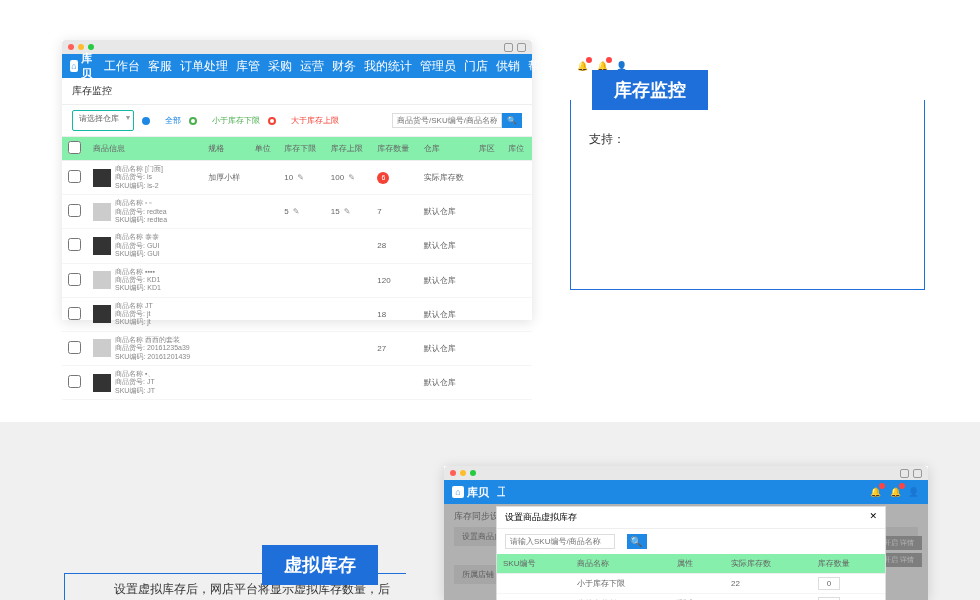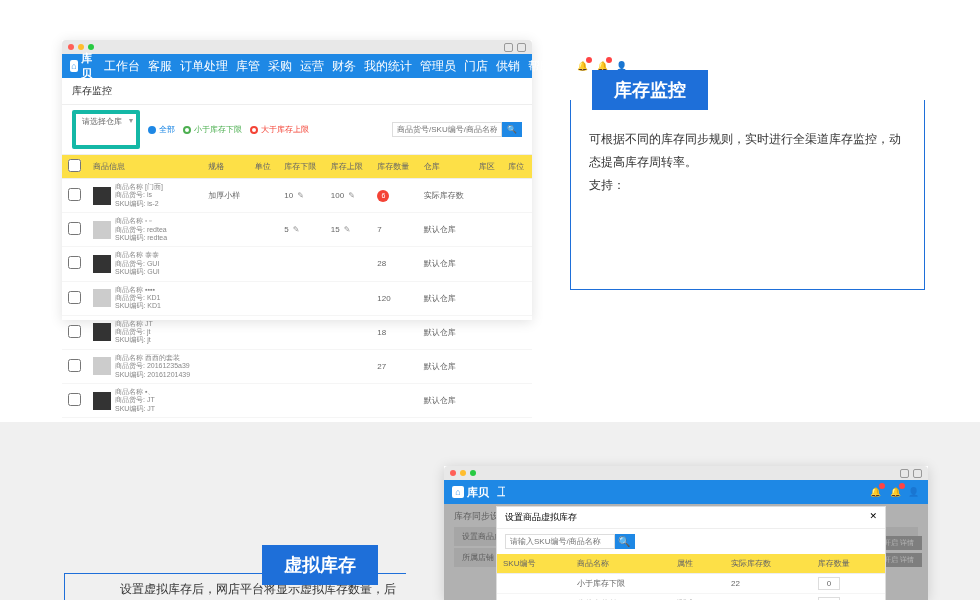--- a/index.html
+++ b/index.html
@@ -14,58 +14,58 @@
 .navbar{height:24px;background:#1e88e5;display:flex;align-items:center;color:#fff;font-size:9px;padding:0 8px}
 .logo{display:flex;align-items:center;gap:3px;font-weight:bold;font-size:11px;margin-right:8px}
 .logo-ic{width:12px;height:12px;background:#fff;border-radius:2px;display:flex;align-items:center;justify-content:center;color:#1e88e5;font-size:9px}
 .nav-items{display:flex;gap:8px;flex:1}
 .nav-items span{cursor:pointer;white-space:nowrap;font-size:12px}
 .nav-right{display:flex;gap:6px;align-items:center}
 .badge-ic{position:relative;width:14px;height:14px;display:flex;align-items:center;justify-content:center}
 .badge-ic::after{content:"";position:absolute;top:-2px;right:-2px;width:6px;height:6px;background:#ff4444;border-radius:50%}
 .page-title{font-size:10px;color:#333;padding:6px 10px;border-bottom:1px solid #eee}
 .filter-row{display:flex;align-items:center;padding:5px 10px;gap:8px;font-size:8px;border-bottom:1px solid #eee}
-.select-box{border:4px solid #14b8a6;padding:2px 14px 18px 6px;position:relative;border-radius:2px;color:#666}
+.select-box{border:1px solid #14b8a6;padding:2px 14px 6px 6px;position:relative;border-radius:2px;color:#666}
 .select-box::after{content:"▾";position:absolute;right:3px;color:#999}
-.radio{display:flex;align-items:center;gap:3px}
+.radio{display:flex;align-items:center;gap:15px}
 .rb-blue{color:#1e88e5}.rb-green{color:#4caf50}.rb-red{color:#f44336}
 .circle{width:8px;height:8px;border-radius:50%;display:inline-block;border:2px solid}
 .c-blue{border-color:#1e88e5;background:#1e88e5}
 .c-green{border-color:#4caf50}
 .c-red{border-color:#f44336}
 .search-area{margin-left:auto;display:flex}
 .search-inp{border:1px solid #ddd;padding:2px 4px;width:110px;font-size:8px}
 .search-btn{background:#1e88e5;color:#fff;width:20px;display:flex;align-items:center;justify-content:center;cursor:pointer}
 table{width:100%;border-collapse:collapse;font-size:8px}
-th{text-align:left;padding:4px 6px;color:#666;font-weight:normal;background:#fde047;border-bottom:1px solid #eee}
+th{text-align:left;padding:4px 6px;color:#666;font-weight:normal;background:#86efac;border-bottom:1px solid #eee}
 td{padding:4px 6px;border-bottom:1px solid #f5f5f5;color:#666;vertical-align:middle}
 .chk{width:10px}
 .thumb{width:18px;height:18px;background:#333;display:inline-block;vertical-align:middle;margin-right:4px}
 .thumb2{background:#ccc}
 .prod-info{display:inline-block;vertical-align:middle;line-height:1.2}
 .prod-info div{font-size:7px;color:#888}
 .pencil{color:#999;margin-left:4px;cursor:pointer}
 .red-dot{display:inline-block;width:12px;height:12px;background:#f44336;color:#fff;border-radius:50%;text-align:center;line-height:12px;font-size:7px}
 .title-box{position:absolute;background:#1e6fd9;color:#fff;padding:8px 22px;font-size:18px;font-weight:bold}
 .tb1{top:70px;left:592px}
 .desc-box{position:absolute;top:100px;left:570px;width:355px;height:190px;border:1px solid #1e6fd9;border-top:none;padding:28px 18px 18px 18px;font-size:12px;line-height:1.9;color:#333}
 .tb2{top:545px;left:262px;z-index:5}
 .desc2-line{position:absolute;top:573px;left:64px;width:342px;height:1px;border-top:1px solid #1e6fd9}
 .desc2-left{position:absolute;top:573px;left:64px;width:1px;height:30px;border-left:1px solid #1e6fd9}
 .section2 .window{position:absolute;top:44px;left:444px;width:484px;height:134px;background:#fff;box-shadow:0 2px 12px rgba(0,0,0,.15)}
 .modal-overlay{position:absolute;top:38px;left:0;right:0;bottom:0;background:rgba(100,100,100,.5)}
 .modal{position:absolute;top:2px;left:52px;width:390px;background:#fff;border:1px solid #ddd}
 .modal-head{display:flex;justify-content:space-between;padding:4px 8px;font-size:9px;border-bottom:1px solid #eee}
-.modal-search{display:flex;padding:5px 8px;gap:0}
+.modal-search{display:flex;padding:5px 8px;gap:12px}
 .modal-search input{border:1px solid #ddd;padding:2px 4px;width:110px;font-size:8px}
 .side-float{position:absolute;right:6px;top:70px;display:flex;flex-direction:column;gap:3px}
 .side-btn{background:#999;color:#fff;font-size:7px;padding:2px 8px;display:flex;gap:4px}
 .bg-page{position:absolute;top:38px;left:0;right:0;padding:6px 10px;font-size:9px;color:#555}
 .bg-sub{background:#e8e8e8;padding:4px 8px;font-size:8px;margin-top:4px}
-.partial-text{position:absolute;bottom:2px;left:120px;font-size:12px;color:#333}
+.partial-text{position:absolute;bottom:2px;left:114px;font-size:12px;color:#333}
 </style>
 </head>
 <body>
 
 <div class="section1">
   <div class="winbar">
     <span class="dot d-r"></span>
     <span class="dot d-y"></span>
     <span class="dot d-g"></span>
     <span class="spacer"></span>
@@ -216,21 +216,20 @@
   <td>默认仓库</td>
           <td></td>
           <td></td>
         </tr>
       </tbody>
   </table>
 </div>
 
 <div class="title-box tb1">库存监控</div>
 <div class="desc-box" id="desc1">
-    <div>可根据不同的库存同步规则，实时进行全渠道库存监控，动态提高库存周转率。</div>
     <div>支持：</div>
   </div>
 
 <div class="section2">
   <div class="window">
     <div class="winbar">
       <span class="dot d-r"></span>
       <span class="dot d-y"></span>
       <span class="dot d-g"></span>
       <span class="spacer"></span>
@@ -247,21 +246,21 @@
         </div>
       <div class="nav-right">
         <span class="badge-ic">🔔</span>
         <span class="badge-ic">🔔</span>
         <span>👤</span>
       </div>
     </div>
     <div class="bg-page">
       <div>库存同步设置</div>
       <div class="bg-sub">设置商品虚拟库存</div>
-      <div class="bg-sub" style="width:50px;margin-top:2px">所属店铺</div>
+      <div class="bg-sub" style="width:50px;margin-top:19px">所属店铺</div>
     </div>
     <div class="side-float">
       <span class="side-btn">开启  详情</span>
       <span class="side-btn">开启  详情</span>
     </div>
     <div class="modal-overlay">
       <div class="modal">
         <div class="modal-head">
           <span>设置商品虚拟库存</span>
           <span>✕</span>

